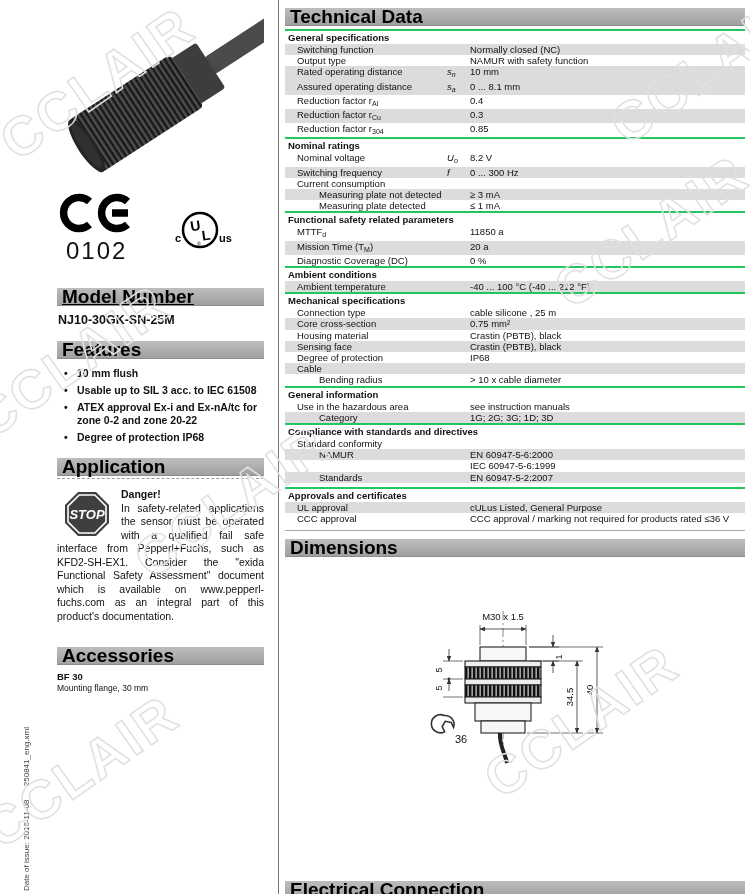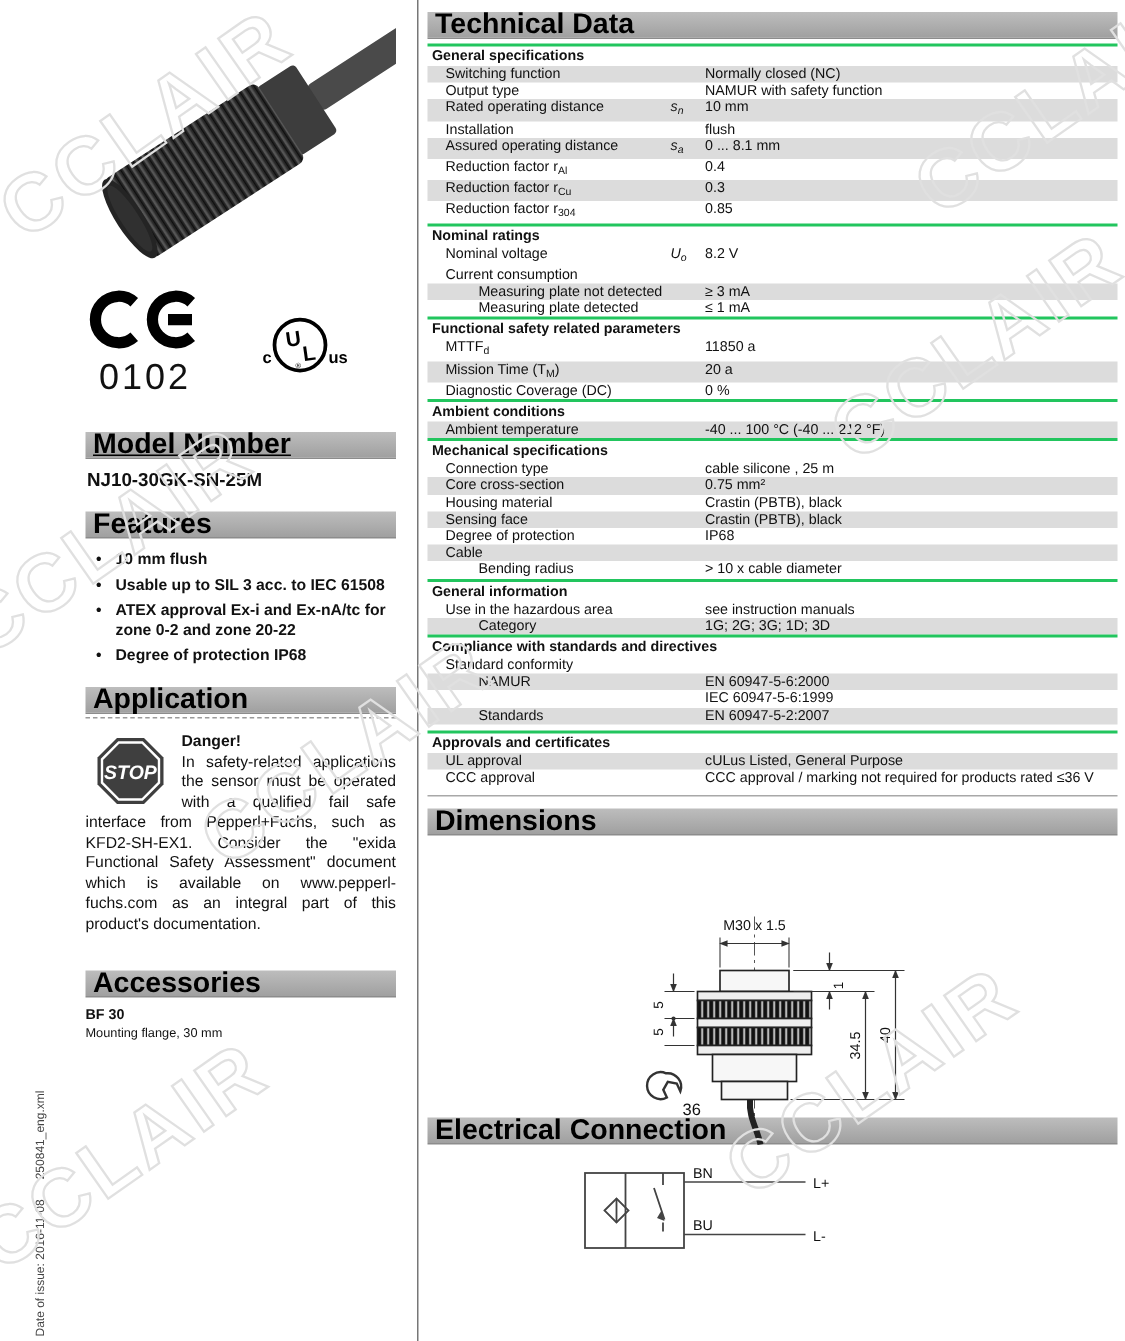--- a/index.html
+++ b/index.html
@@ -52,21 +52,21 @@
   }
   .sec-gap { margin-top:4px; }
   .trow { display:flex; font-size:9.5px; line-height:11.2px; }
   .trow.shade { background:#dcdcdc; }
   .tlabel { width:162px; padding-left:12px; }
   .trow.lvl2 .tlabel { padding-left:34px; }
   .tsym { width:23px; font-style:italic; }
   .tval { flex:1; }
   sub { font-size:7px; vertical-align:-2px; }
   .sep { height:1px; background:#a8a8a8; margin-top:6px; }
-  .dims-area { height:188px; position:relative; }
+  .dims-area { height:324px; position:relative; }
   .dims-svg { position:absolute; left:140px; top:46px; }
   .elec-area { position:relative; height:80px; }
   .elec-svg { position:absolute; left:104px; top:14px; }
   svg text { font-family:"Liberation Sans","DejaVu Sans",sans-serif; }
 </style>
 </head>
 <body>
 
 <span class="wm" style="left:-14px;top:52px">CCLAIR</span>
 <span class="wm" style="left:596px;top:36px">CCLAIR</span>
@@ -173,25 +173,20 @@
       <div class="trow">
         <span class="tlabel">Output type</span>
         <span class="tsym"></span>
         <span class="tval">NAMUR with safety function</span>
       </div>
       <div class="trow shade">
         <span class="tlabel">Rated operating distance</span>
         <span class="tsym">s<sub>n</sub></span>
         <span class="tval">10 mm</span>
       </div>
-      <div class="trow">
-        <span class="tlabel">Installation</span>
-        <span class="tsym"></span>
-        <span class="tval">flush</span>
-      </div>
       <div class="trow shade">
         <span class="tlabel">Assured operating distance</span>
         <span class="tsym">s<sub>a</sub></span>
         <span class="tval">0 ... 8.1 mm</span>
       </div>
       <div class="trow">
         <span class="tlabel">Reduction factor r<sub>Al</sub></span>
         <span class="tsym"></span>
         <span class="tval">0.4</span>
       </div>
@@ -203,20 +198,25 @@
       <div class="trow">
         <span class="tlabel">Reduction factor r<sub>304</sub></span>
         <span class="tsym"></span>
         <span class="tval">0.85</span>
       </div>
       <div class="sec-h">Nominal ratings</div>
       <div class="trow">
         <span class="tlabel">Nominal voltage</span>
         <span class="tsym">U<sub>o</sub></span>
         <span class="tval">8.2 V</span>
+      </div>
+      <div class="trow shade">
+        <span class="tlabel">Switching frequency</span>
+        <span class="tsym">f</span>
+        <span class="tval">0 ... 300 Hz</span>
       </div>
       <div class="trow">
         <span class="tlabel">Current consumption</span>
         <span class="tsym"></span>
         <span class="tval"></span>
       </div>
       <div class="trow shade lvl2">
         <span class="tlabel">Measuring plate not detected</span>
         <span class="tsym"></span>
         <span class="tval">≥ 3 mA</span>

